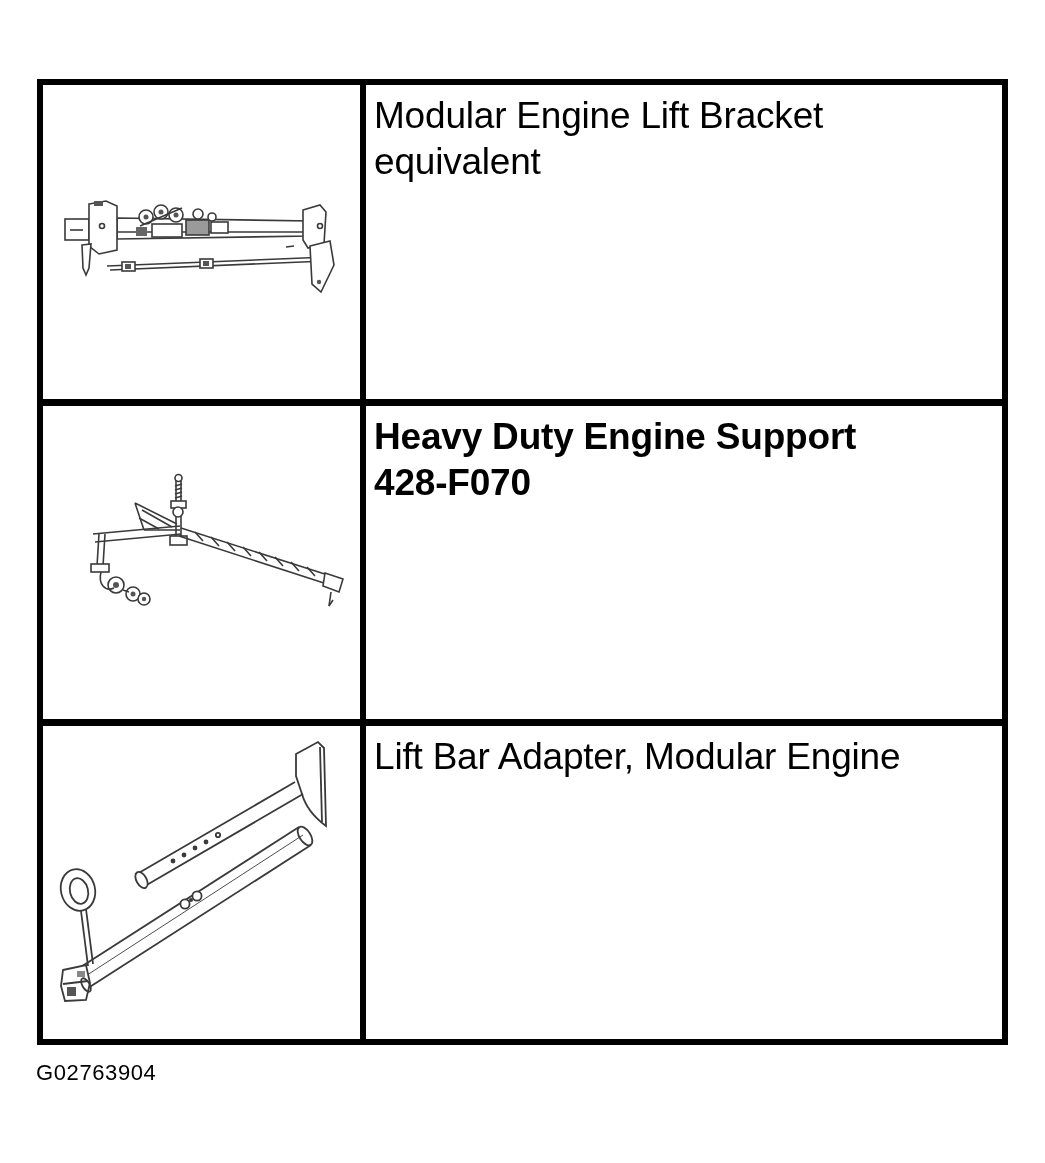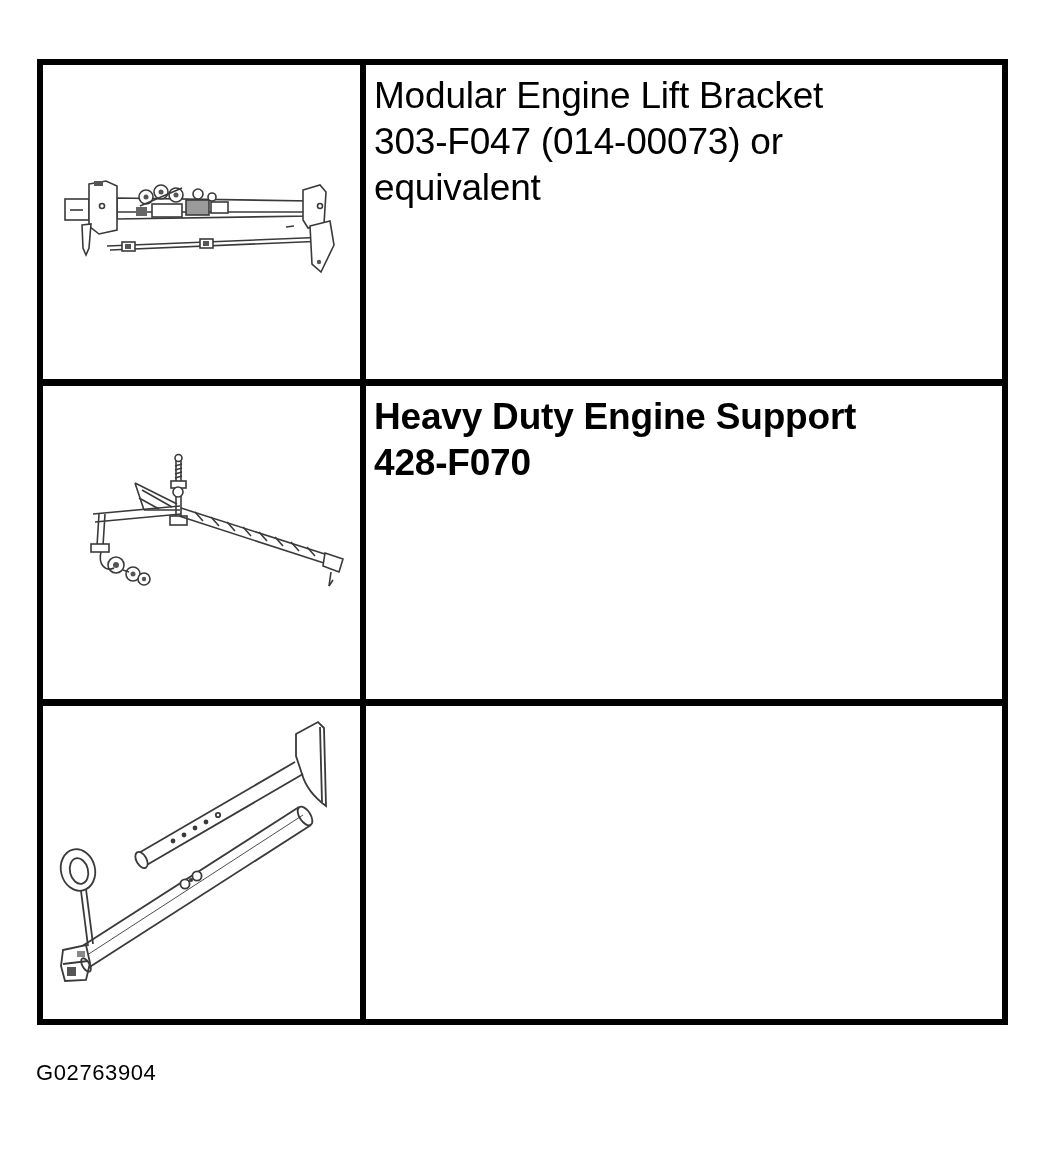--- a/index.html
+++ b/index.html
@@ -5,21 +5,21 @@
   html,body { margin:0; padding:0; background:#fff; }
   .page {
     position:relative;
     width:1045px; height:1163px;
     background:#ffffff;
     font-family:"Liberation Sans", sans-serif;
     color:#000;
     overflow:hidden;
   }
   .tool-table {
-    position:absolute; left:37px; top:59px;
+    position:absolute; left:37px; top:79px;
     border:6px solid #000;
     background:#fff;
   }
   .t-row { display:flex; }
   .t-row + .t-row { border-top:7px solid #000; }
   .t-row.r1 { height:314px; }
   .t-row.r2 { height:313px;font-weight:bold; }
   .t-row.r3 { height:313px; }
   .cell-img {
     width:317px; flex:none;
@@ -100,21 +100,20 @@
 
             <path d="M245 14 L262 9 L268 16 L266 48 L250 52 L245 44 Z" fill="#ffffff"></path>
             <path d="M252 50 L272 45 L276 69 L263 96 L254 88 Z" fill="#ffffff"></path>
             <circle cx="262" cy="30" r="2.5"></circle>
             <circle cx="261" cy="86" r="2.2" fill="#555555" stroke="none"></circle>
           </g>
         </svg>
       </div>
       <div class="cell-text">
         <div class="desc-line">Modular Engine Lift Bracket</div>
-        <div class="desc-line">303-F047 (014-00073) or</div>
         <div class="desc-line">equivalent</div>
       </div>
     </div>
 
     <div class="t-row r2">
       <div class="cell-img">
         <svg class="drawing svg2" width="265" height="150" viewBox="0 0 265 150">
           <g stroke="#3a3a3a" stroke-width="1.6" fill="none">
 
             <path d="M91 6 L91 72"></path>
@@ -193,20 +192,21 @@
 
             <path d="M8 232 L31 227 L35 245 L31 262 L10 263 L6 248 Z" fill="#ffffff"></path>
             <path d="M8 246 L33 243"></path>
             <rect x="12" y="249" width="9" height="9" fill="#555555" stroke="none"></rect>
             <rect x="22" y="233" width="8" height="6" fill="#888888" stroke="none"></rect>
             <ellipse cx="31" cy="247" rx="3.6" ry="7.5" transform="rotate(-30 31 247)"></ellipse>
           </g>
         </svg>
       </div>
       <div class="cell-text">
+        <div class="desc-line">Lift Bar Adapter, Modular Engine</div>
         <div class="desc-line"></div>
       </div>
     </div>
 
   </div>
 
   <div class="caption">G02763904</div>
 
 </div>
 

